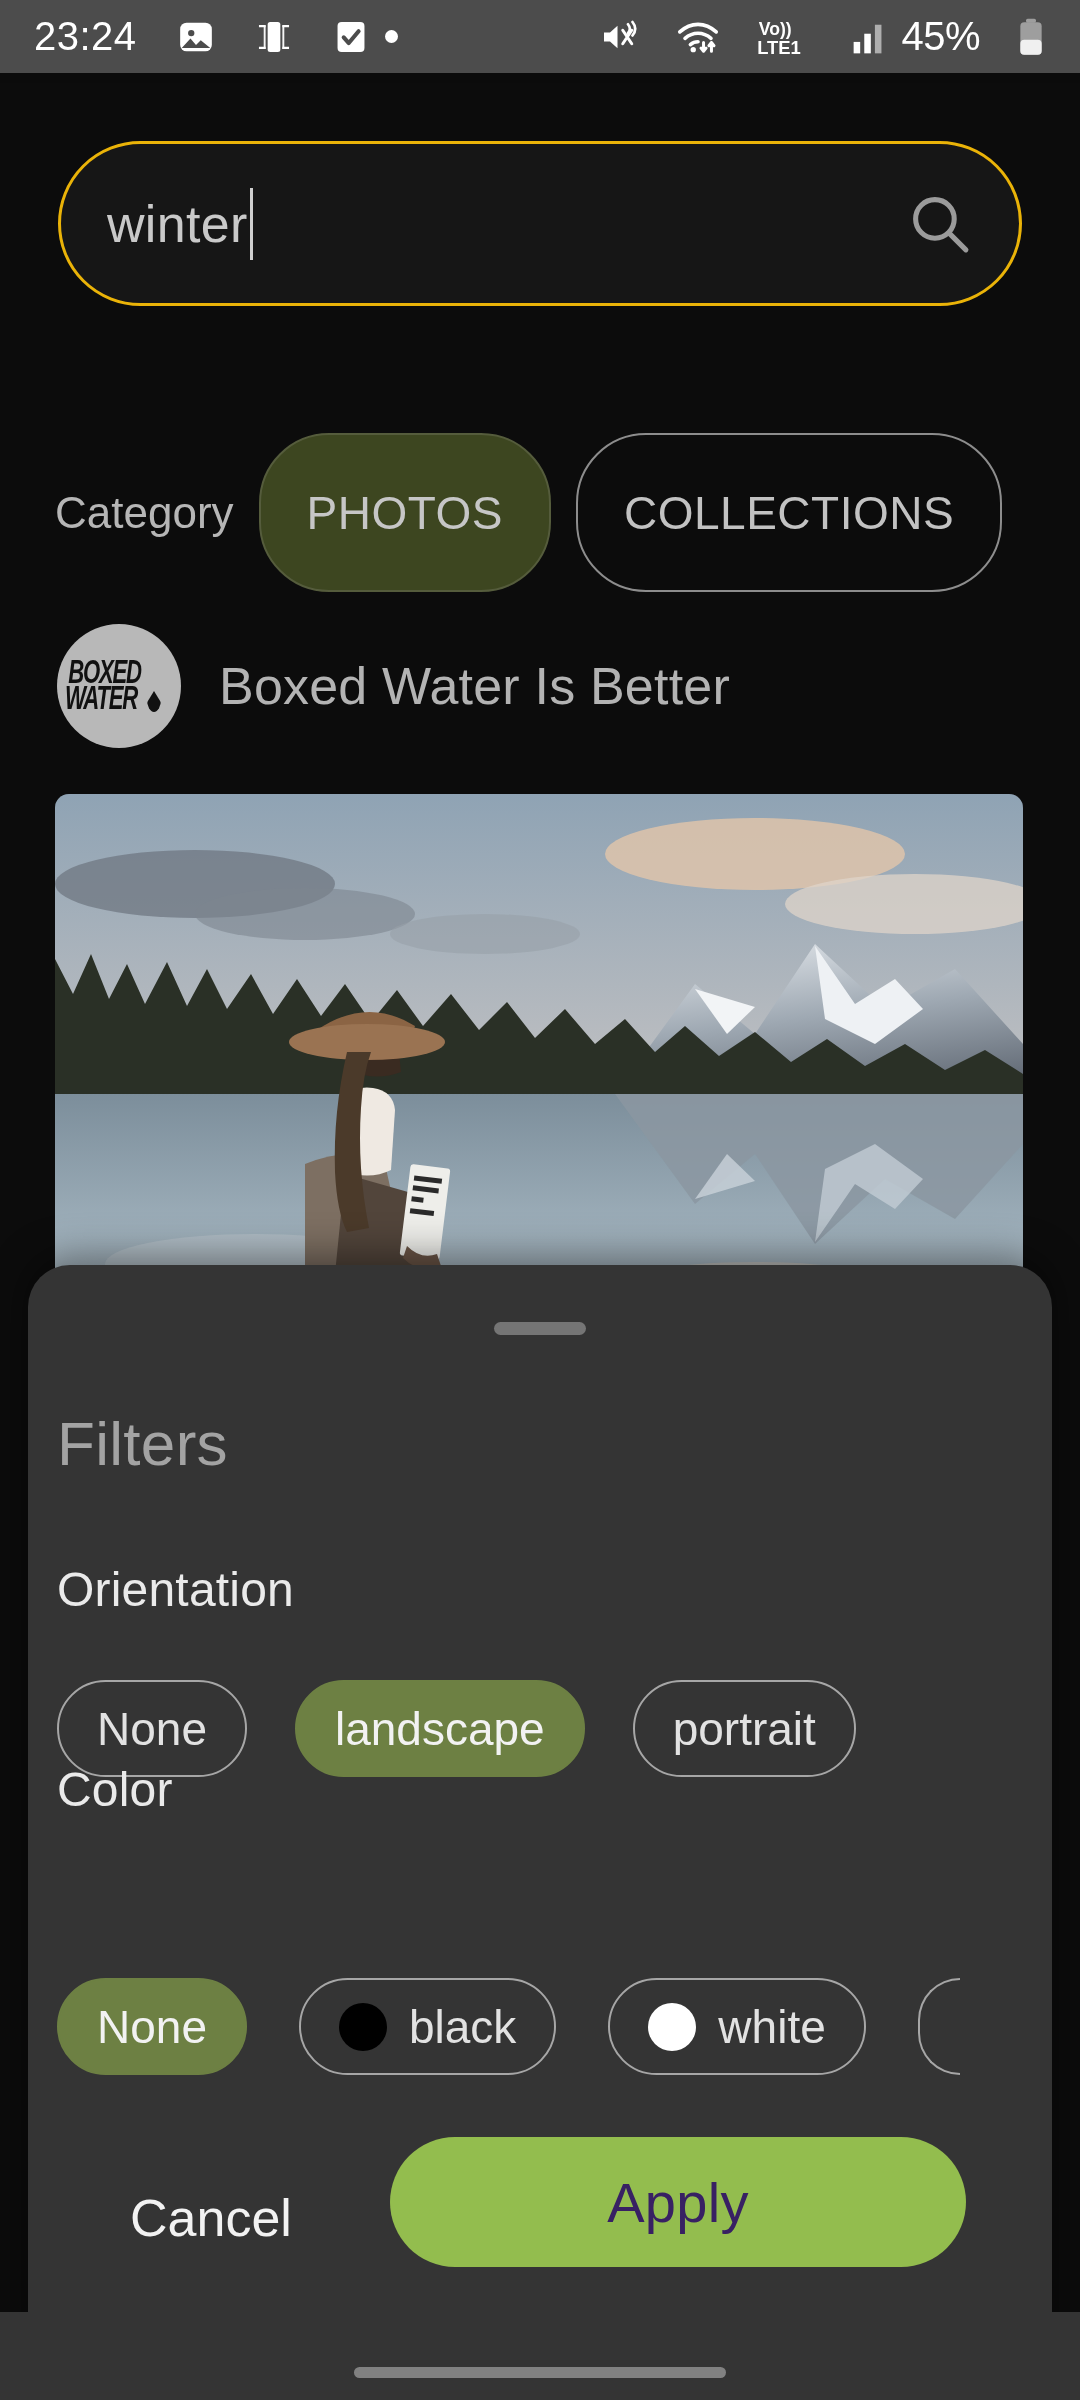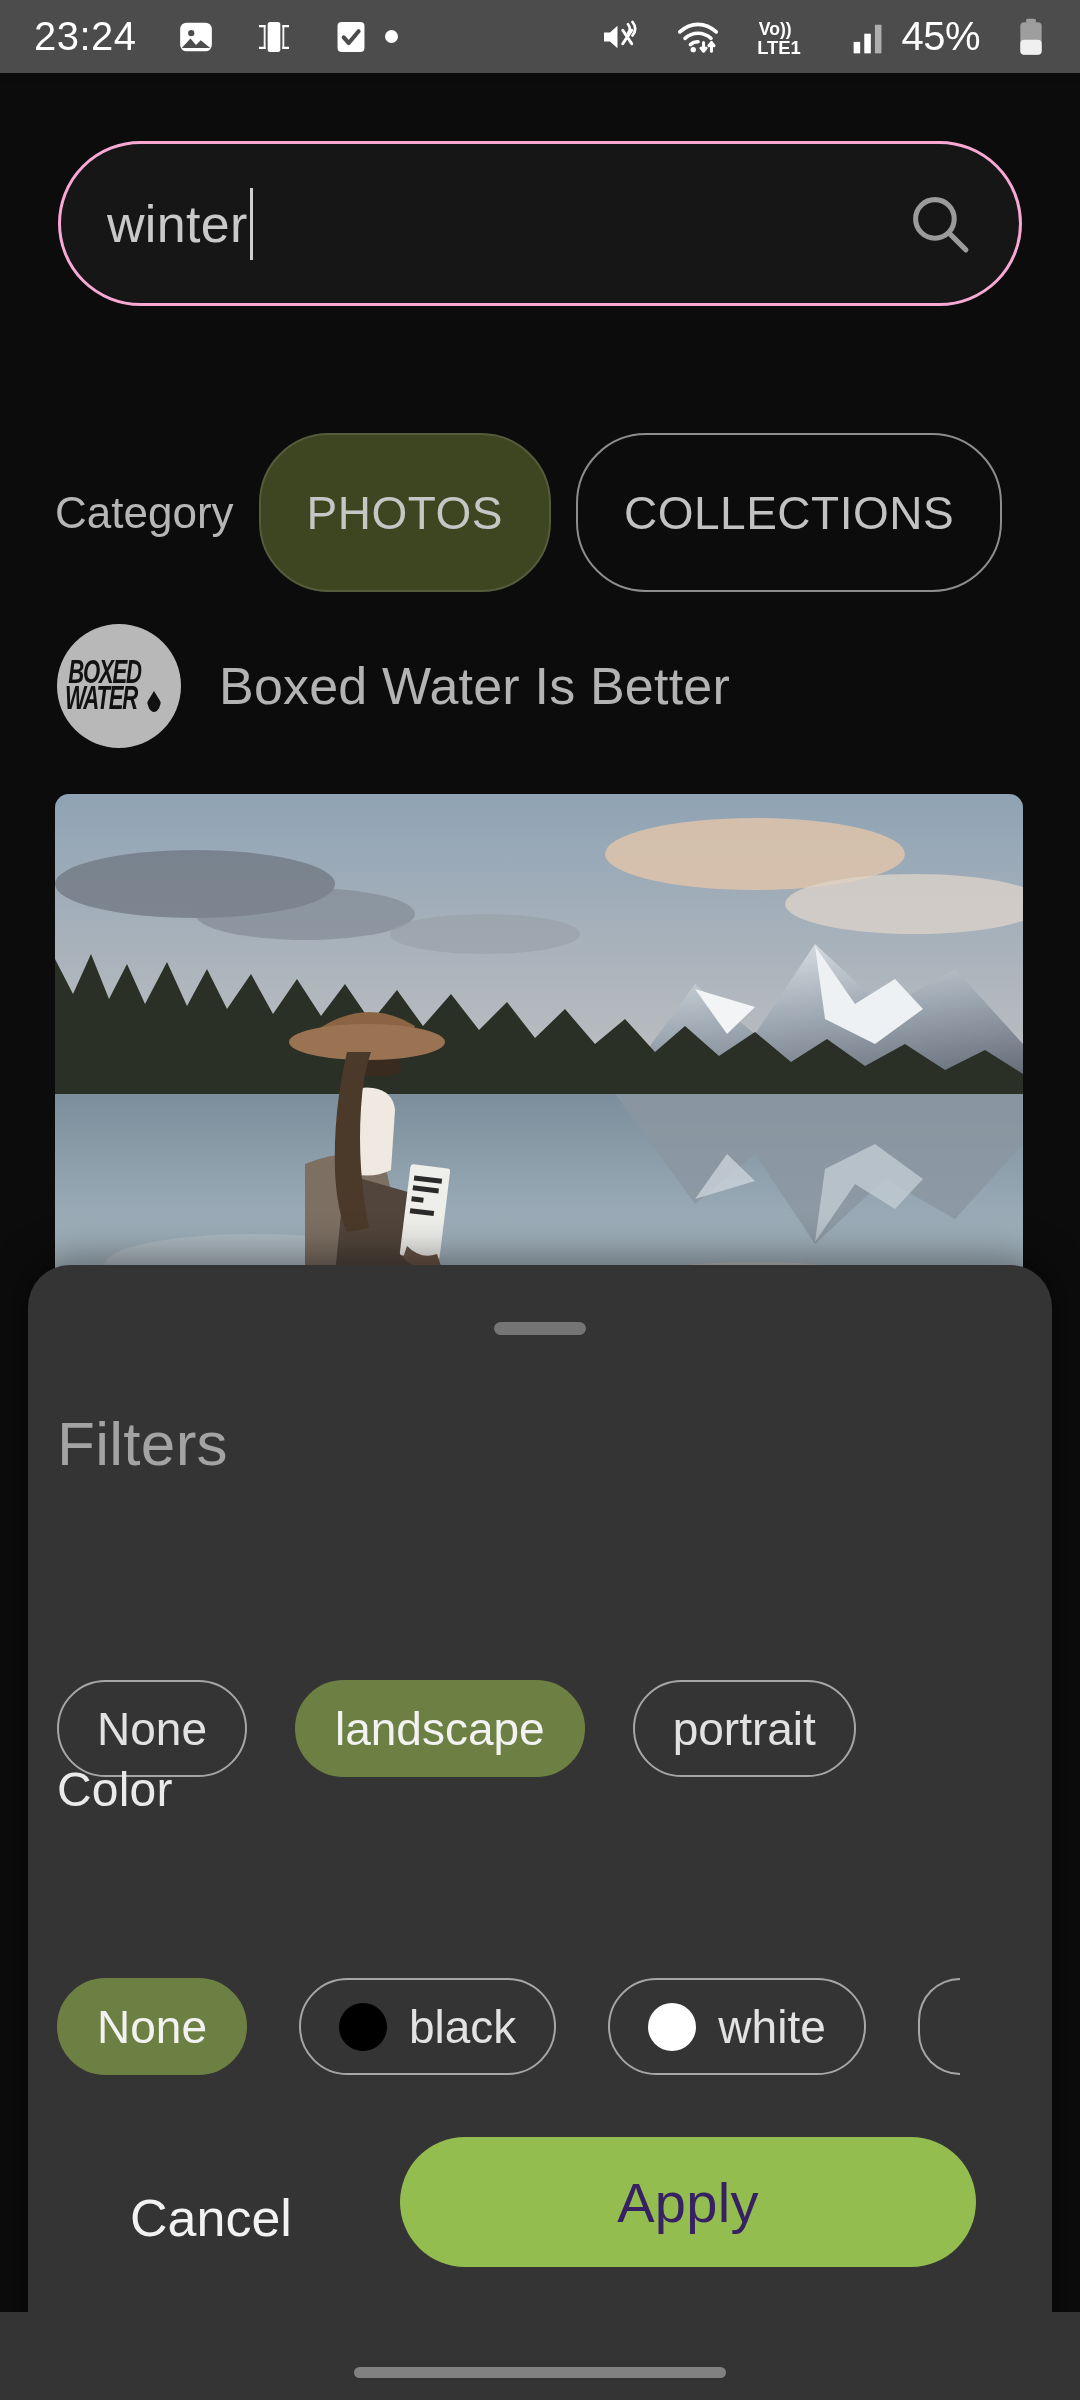--- a/index.html
+++ b/index.html
@@ -22,21 +22,21 @@
   .sb-icon{ display:flex; align-items:center; justify-content:center;margin-left:24px; }
   #battery-pct{ font-size:40px; color:#fff; letter-spacing:-0.5px; }
   .sb-dot{ width:13px; height:13px; border-radius:50%; background:#fff; }
 
   
   #content{ position:absolute; top:83px; left:0; width:1080px; height:2317px; background:#0c0c0c; }
 
   
   #searchbar{
     position:absolute; top:58px; left:58px; width:964px; height:165px;
-    border:3px solid #f9a8d4; border-radius:84px;
+    border:3px solid #eab308; border-radius:84px;
     background:#161616; display:flex; align-items:center; padding:0 46px;
   }
   #search-input-wrap{ flex:1; display:flex; align-items:center; }
   #search-value{ font-size:52px; color:#c9c9c9; letter-spacing:0.3px; }
   #caret{ display:inline-block; width:3px; height:72px; background:#cfcfcf; margin-left:2px; }
   #search-icon svg{ display:block; }
 
   
   #category-row{
     position:absolute; top:362px; left:55px; width:1025px; height:135px;
@@ -107,21 +107,21 @@
   #chip-partial{
     width:42px; height:97px; border:2px solid #a6a6a6; border-right:none;
     border-radius:52px 0 0 52px; background:transparent;
   }
   #cancel-button{
     position:absolute; left:110px; top:2172px; font-size:52px; color:#f2f2f2;
     background:transparent; border:none; font-family:"Liberation Sans", sans-serif;
     padding:16px 20px;
   }
   #apply-button{
-    position:absolute; left:400px; top:2137px; width:576px; height:130px;
+    position:absolute; left:390px; top:2137px; width:576px; height:130px;
     background:#93bd4e; color:#382163; border:none; border-radius:70px;
     font-size:56px; font-family:"Liberation Sans", sans-serif; letter-spacing:0.3px;
   }
 
   
   #navbar{
     position:absolute; bottom:0; left:0; width:1080px; height:88px;
     background:#343434; display:flex; align-items:flex-end; justify-content:center;
     padding-bottom:22px;
   }
@@ -290,20 +290,21 @@
       </svg>
     </div>
   </div>
 
   <div id="sheet">
     <div id="drag-handle"></div>
   </div>
 
   <div id="sheet-title">Filters</div>
 
+  <div class="section-label" id="orientation-label">Orientation</div>
   <div class="chip-row" id="orientation-chips">
     <div class="chip outline">None</div>
     <div class="chip selected">landscape</div>
     <div class="chip outline">portrait</div>
   </div>
 
   <div class="section-label" id="color-label">Color</div>
   <div class="chip-row" id="color-chips">
     <div class="chip selected">None</div>
     <div class="chip outline">

